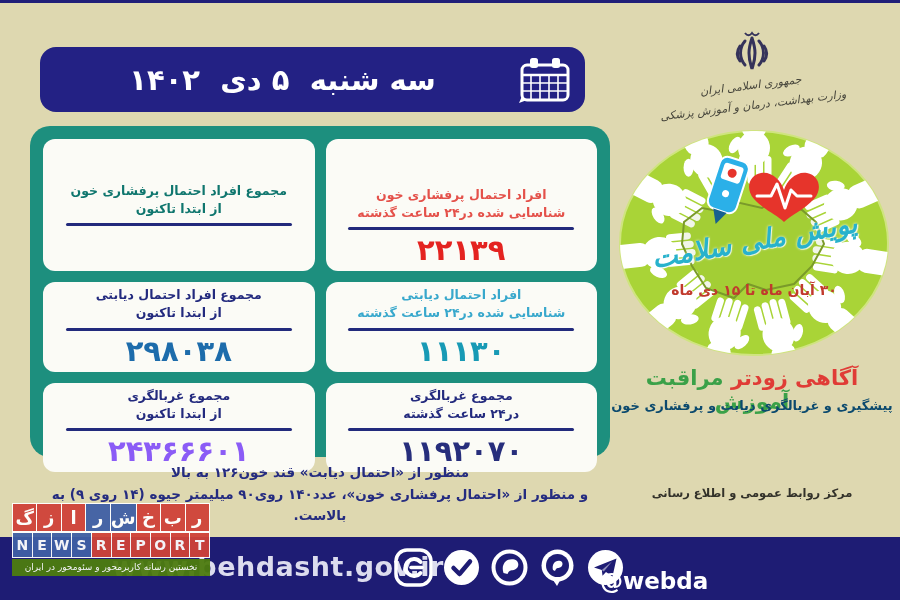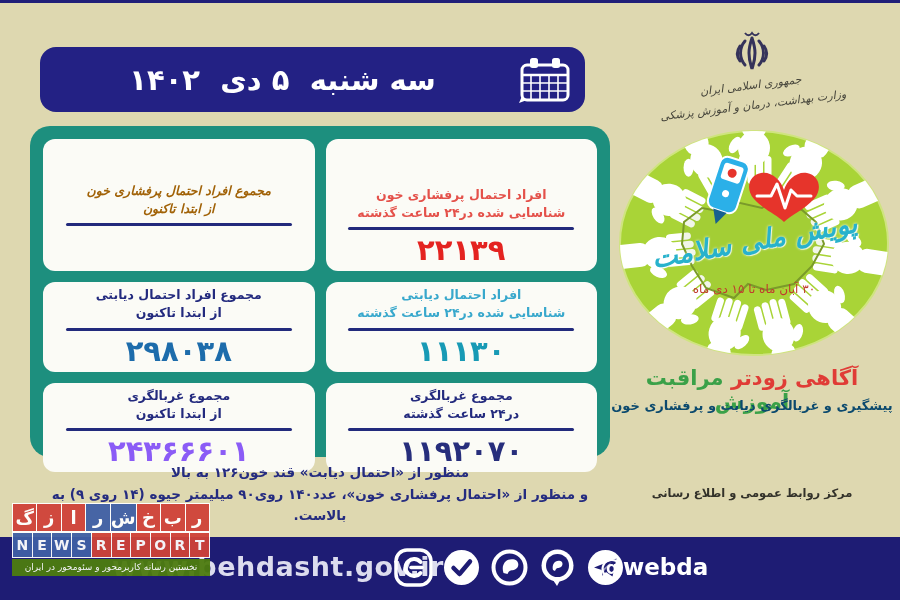--- a/index.html
+++ b/index.html
@@ -25,21 +25,21 @@
             font-size:11px;line-height:1.8;direction:rtl;font-weight:500;}
 
   .logo-wrap{position:absolute;left:616px;top:128px;width:276px;height:230px;}
   .logo-wrap svg{position:absolute;left:0;top:0;}
   .logo-title{
     position:absolute;left:6%;top:42%;width:88%;text-align:center;z-index:3;
     transform:rotate(-10deg);font-size:27px;font-weight:bold;font-style:italic;
     text-shadow:0 0 3px rgba(255,255,255,.9),1px 1px 0 rgba(255,255,255,.7);direction:rtl;
   }
   .logo-dates{position:absolute;left:18%;top:67%;width:64%;text-align:center;z-index:3;
-    font-size:12px;font-weight:normal;color:#c13a2d;direction:rtl;}
+    font-size:14px;font-weight:bold;color:#c13a2d;direction:rtl;}
 
   .slogan{position:absolute;left:606px;top:366px;width:292px;text-align:center;direction:rtl;
     font-size:21px;font-weight:bold;letter-spacing:0;}
   .sub-slogan{position:absolute;left:604px;top:398px;width:296px;text-align:center;direction:rtl;
     font-size:13px;font-weight:bold;}
   .pr-center{position:absolute;left:612px;top:486px;width:280px;text-align:center;direction:rtl;
     font-size:11.5px;font-weight:bold;color:#33322a;}
 
   
   .stats-panel{
@@ -66,21 +66,21 @@
   .wm-red{background:#d04238;}
   .wm-blue{background:#3f5fa5;}
   .wm-tagline{background:#4d7c0f;color:#fff;font-size:9px;text-align:center;direction:rtl;
     height:17px;line-height:17px;margin-top:1px;}
 
   
   .footer{position:absolute;left:0;top:537px;width:900px;height:63px;}
   .footer-url{position:absolute;left:112px;top:14px;color:#dcdcee;font-weight:bold;font-size:27px;letter-spacing:.5px;}
   .social-row{position:absolute;left:393px;top:10px;display:flex;gap:7px;}
   .social-icon{width:41px;height:41px;display:block;}
-  .footer-handle{position:absolute;left:600px;top:17px;color:#fff;font-weight:bold;font-size:23px;}
+  .footer-handle{position:absolute;left:600px;top:31px;color:#fff;font-weight:bold;font-size:23px;}
 </style>
 </head>
 <body style="background: rgb(222, 216, 176);">
 
 <div class="header-bar" style="background: rgb(35, 33, 132);">
   <span class="header-date">سه شنبه&nbsp;&nbsp;۵ دی&nbsp;&nbsp;۱۴۰۲</span>
   <span class="calendar-wrap">
     <svg width="56" height="48" viewBox="0 0 56 48">
       <rect x="5" y="9" width="46" height="35" rx="5" fill="none" stroke="#ffffff" stroke-width="3"></rect>
       <rect x="13" y="2" width="8" height="10" rx="2.5" fill="#ffffff"></rect>
@@ -199,21 +199,21 @@
 
   <div class="stat-box">
     <div class="stat-title" style="color: rgb(228, 81, 74); margin-top: 43px;">
       <span>افراد احتمال پرفشاری خون</span><br><span>شناسایی شده در۲۴ ساعت گذشته</span>
     </div>
     <div class="stat-divider"></div>
     <div class="stat-value" style="color: rgb(228, 35, 32);">۲۲۱۳۹</div>
   </div>
 
   <div class="stat-box">
-    <div class="stat-title" style="color: #a16207; font-style: italic;">
+    <div class="stat-title" style="color: #0f766e;">
       <span>مجموع افراد احتمال پرفشاری خون</span><br><span>از ابتدا تاکنون</span>
     </div>
     <div class="stat-divider"></div>
   </div>
 
   <div class="stat-box">
     <div class="stat-title" style="color: rgb(56, 168, 204);">
       <span>افراد احتمال دیابتی</span><br><span>شناسایی شده در۲۴ ساعت گذشته</span>
     </div>
     <div class="stat-divider"></div>

